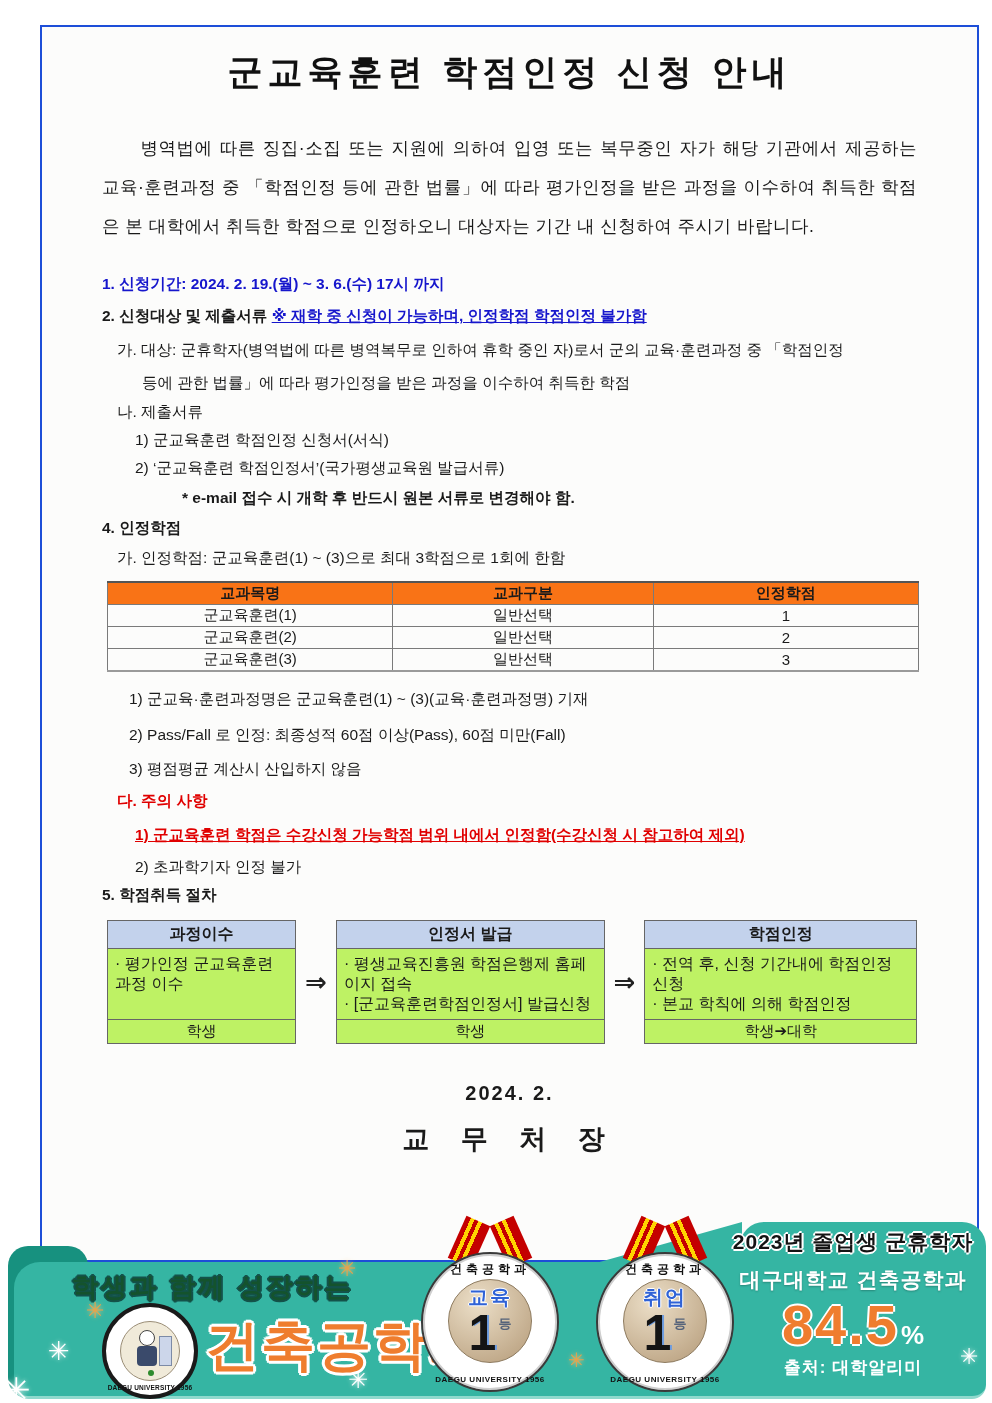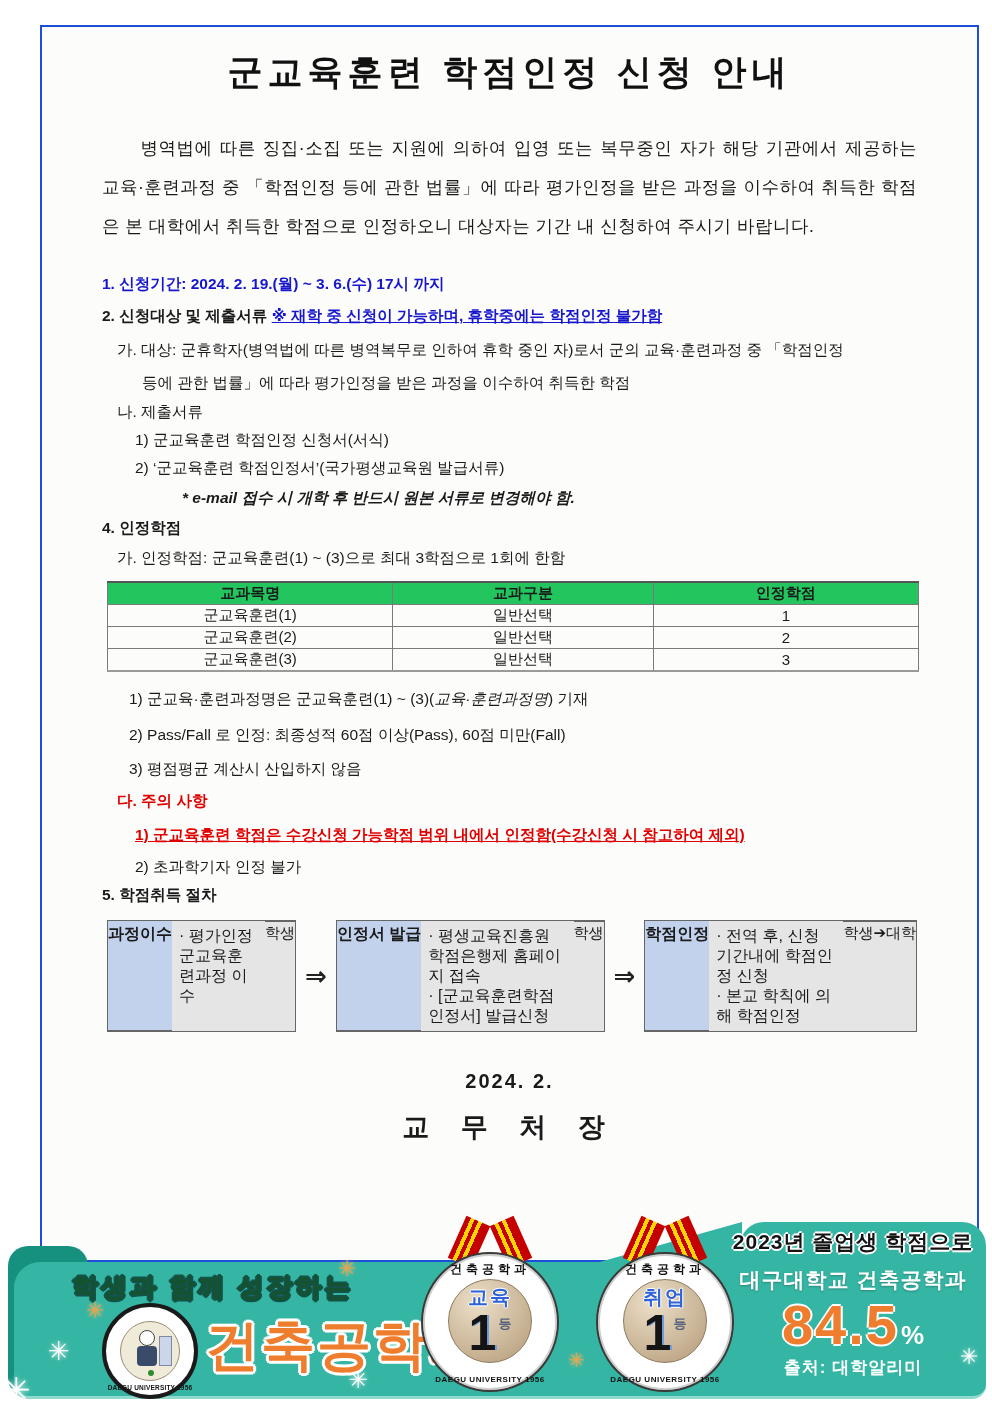--- a/index.html
+++ b/index.html
@@ -21,34 +21,34 @@
   .lv2  { margin-left:15px; font-weight:500; }
   .lv2b { margin-left:40px; font-weight:500; }
   .lv3  { margin-left:33px; font-weight:500; }
   .lv4  { margin-left:27px; font-weight:500; }
   .note-ind { margin-left:80px; }
 
   .blue  { color:#1616cc; }
   .blue-u{ color:#1616cc; text-decoration:underline; font-weight:700; }
   .red   { color:#e00000; font-weight:700; }
   .red-u { color:#e00000; font-weight:700; text-decoration:underline; }
-  .em    { font-style:italic; }
+  .em    { }
   .bold  { font-weight:700; }
   .link  { color:#3344cc; text-decoration:underline; cursor:pointer; }
 
   
   .credit-table { margin-top:12px; margin-left:5px; border-collapse:collapse; width:812px;
                   font-size:15px; font-weight:500; }
   .credit-table th, .credit-table td { border:1px solid #7a7a7a; text-align:center; padding:1px 4px; height:22px; }
-  .credit-table th { background:#22c55e; font-weight:700; border-top:2px solid #555; }
+  .credit-table th { background:#f97316; font-weight:700; border-top:2px solid #555; }
   .credit-table tr:last-child td { border-bottom:2px solid #9a9a9a; }
 
   
   .flow { display:flex; align-items:stretch; margin-top:14px; margin-left:5px; }
-  .fbox { border:1px solid #666; background:#e5e5e5; display:flex; flex-direction:row; }
+  .fbox { border:1px solid #666; background:#bef264; display:flex; flex-direction:column; }
   .fbox .fhead { background:#c3d2ec; border-bottom:1px solid #666; text-align:center;
                  font-weight:700; font-size:16px; padding:3px 0; }
   .fbox .fbody { flex:1; padding:5px 7px; font-size:16px; line-height:20px; font-weight:500; }
   .fbox .ffoot { border-top:1px solid #666; text-align:center; font-size:15px; padding:2px 0; font-weight:500; }
   .fb1 { width:190px; } .fb2 { width:270px; } .fb3 { width:274px; }
   .farrow { font-size:26px; font-weight:700; align-self:center; margin:0 9px; color:#222; }
 
   .doc-date   { text-align:center; margin-top:38px; font-size:20px; font-weight:600; letter-spacing:2px; }
   .doc-signer { text-align:center; margin-top:16px; font-size:27px; font-weight:800; letter-spacing:12px; }
 
@@ -132,21 +132,21 @@
 
   <p class="intro">병역법에 따른 징집·소집 또는 지원에 의하여 입영 또는 복무중인 자가 해당 기관에서 제공하는 교육·훈련과정 중 「학점인정 등에 관한 법률」에 따라 평가인정을 받은 과정을 이수하여 취득한 학점은 본 대학에서 취득한 학점으로 인정하오니 대상자는 기간 내 신청하여 주시기 바랍니다.</p>
 
   <div class="list">
 
     <div class="row lv1 blue" style="margin-top:0">1. 신청기간: 2024. 2. 19.(월) ~ 3. 6.(수) 17시 까지</div>
 
     <div class="row lv1" style="margin-top:10px">
       <span class="bold">2. 신청대상 및 제출서류</span>
       <span> </span>
-      <span class="blue-u">※ 재학 중  신청이 가능하며,  휴학중에는  학점인정 불가함</span>
+      <span class="blue-u">※ 재학 중  신청이 가능하며,  인정학점  학점인정 불가함</span>
     </div>
 
     <div class="row lv2" style="margin-top:12px">가. 대상: 군휴학자(병역법에 따른 병역복무로 인하여 휴학 중인 자)로서 군의 교육·훈련과정 중 「학점인정</div>
     <div class="row lv2b" style="margin-top:11px">등에 관한 법률」에 따라 평가인정을 받은 과정을 이수하여 취득한 학점</div>
 
     <div class="row lv2" style="margin-top:7px">나. 제출서류</div>
     <div class="row lv3" style="margin-top:6px">1) 군교육훈련 학점인정 신청서(서식)</div>
     <div class="row lv3" style="margin-top:6px">2) ‘군교육훈련 학점인정서’(국가평생교육원 발급서류)</div>
 
     <div class="row note-ind em" style="margin-top:8px">* e-mail 접수 시 개학 후 반드시 원본 서류로 변경해야 함.</div>
@@ -282,21 +282,21 @@
         <div class="rank-row">
           <span class="rank">1</span>
           <span class="rank-unit">등</span>
         </div>
       </div>
       <div class="ring-bottom">DAEGU UNIVERSITY 1956</div>
     </div>
   </div>
 
   <div class="stats">
-    <div class="t1">2023년 졸업생 학점으로</div>
+    <div class="t1">2023년 졸업생 군휴학자</div>
     <div class="t2">대구대학교 건축공학과</div>
     <div class="vrow">
       <span class="val">84.5</span>
       <span class="unit">%</span>
     </div>
     <div class="src">출처: 대학알리미</div>
   </div>
 </div>
 
 </body></html>

